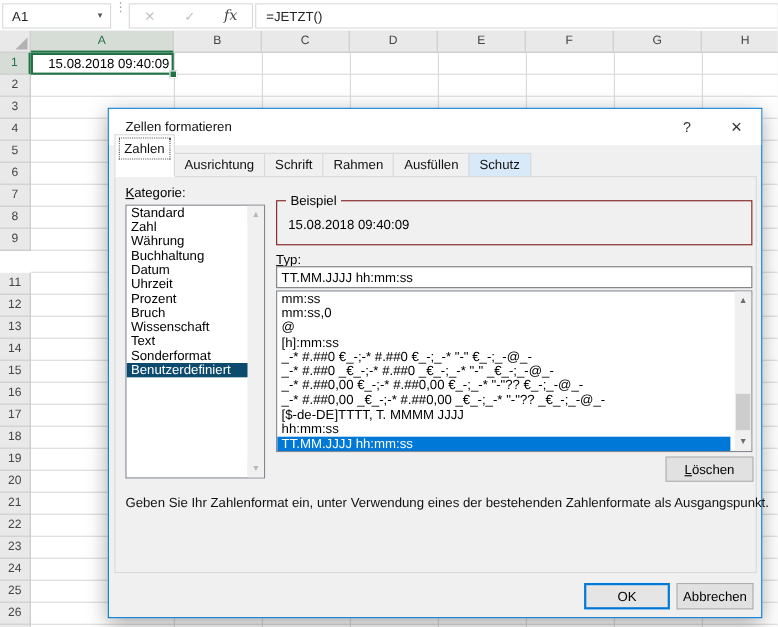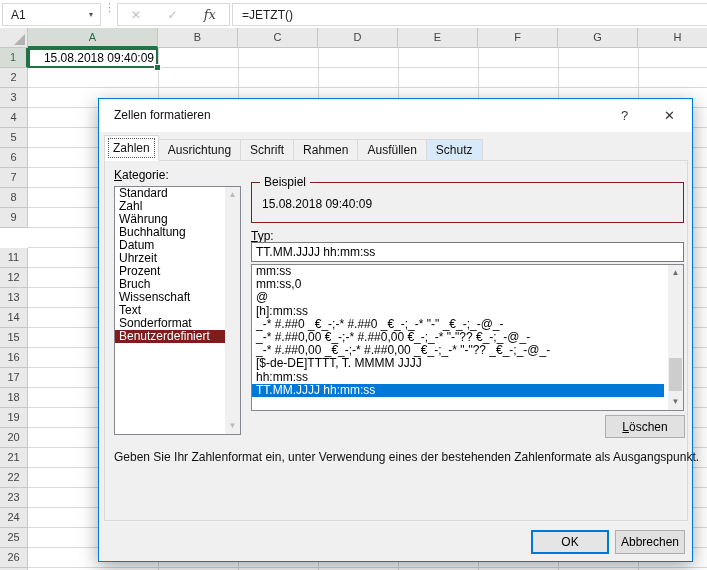--- a/index.html
+++ b/index.html
@@ -40,30 +40,30 @@
   #dialog{left:98px;top:98px;width:595px;height:464px;background:#f0f0f0;border:1px solid #0078d7;
           box-shadow:0 5px 18px rgba(0,0,0,.35);box-sizing:border-box;font-size:12px;color:#000;}
   #dlg-titlebar{left:0;top:0;width:100%;height:33px;background:#fff;}
   #dlg-title{left:15px;top:0;line-height:33px;font-size:12px;color:#111;}
   #dlg-sysbtns{position:absolute;right:0;top:0;height:32px;display:flex;}
   .sysbtn{width:45px;height:32px;display:flex;align-items:center;justify-content:center;color:#333;font-size:13px;}
   
   #tabs{left:5px;top:36px;height:26px;display:flex;align-items:flex-end;z-index:3;}
   .tab{height:22px;box-sizing:border-box;border:1px solid #d9d9d9;background:#f0f0f0;padding:0 9px;
        line-height:20px;font-size:12px;color:#111;margin-right:-1px;}
-  .tab.active{height:26px;background:#fff;border-bottom:1px solid #fff;line-height:24px;padding:0 3px;z-index:4;position:relative;}
+  .tab.active{height:39px;background:#fff;border-bottom:1px solid #fff;line-height:24px;padding:0 3px;z-index:4;position:relative;}
   .tab.hover{background:#d8eaf9;}
   .focus-rect{display:inline-block;border:1px dotted #555;padding:0 4px;line-height:18px;margin-top:2px;}
   #tab-panel{left:5px;top:61px;width:584px;height:361px;border:1px solid #d9d9d9;background:#f0f0f0;box-sizing:border-box;}
 
   
   #cat-label{left:15px;top:69px;}
   #cat-list{left:15px;top:87px;width:127px;height:249px;background:#fff;border:1px solid #828790;box-sizing:border-box;overflow:hidden;}
   .cat-item{height:13px;line-height:13px;padding-left:4px;font-size:12px;white-space:nowrap;}
-  .cat-item.sel{background:#7f1d1d;color:#fff;}
+  .cat-item.sel{background:#0c4a6e;color:#fff;}
   .sb{position:absolute;right:0;top:0;bottom:0;width:15px;background:#f0f0f0;}
   .sb-arrow{position:absolute;left:0;width:15px;height:16px;text-align:center;line-height:16px;font-size:8px;color:#6d6d6d;background:#f0f0f0;}
   .sb-arrow.pale{color:#b8b8b8;}
   .sb-thumb{position:absolute;left:1px;width:13px;background:#cdcdcd;}
 
   
   .groupbox{left:152px;top:83px;width:433px;height:41px;border:1px solid #7f1d1d;box-sizing:border-box;}
   .groupbox-label{position:absolute;left:8px;top:-8px;background:#f0f0f0;padding:0 4px;}
   #example-value{position:absolute;left:10px;top:14px;}
   #typ-label{left:152px;top:130px;}
@@ -224,20 +224,21 @@
 
   <span class="abs" id="typ-label"><u>T</u>yp:</span>
   <div class="abs" id="typ-input">TT.MM.JJJJ hh:mm:ss</div>
 
   <div class="abs" id="format-list">
     <div id="fmt-items">
         <div class="fmt-item">mm:ss</div>
         <div class="fmt-item">mm:ss,0</div>
         <div class="fmt-item">@</div>
         <div class="fmt-item">[h]:mm:ss</div>
+        <div class="fmt-item">_-* #.##0 €_-;-* #.##0 €_-;_-* "-" €_-;_-@_-</div>
         <div class="fmt-item">_-* #.##0 _€_-;-* #.##0 _€_-;_-* "-" _€_-;_-@_-</div>
         <div class="fmt-item">_-* #.##0,00 €_-;-* #.##0,00 €_-;_-* "-"?? €_-;_-@_-</div>
         <div class="fmt-item">_-* #.##0,00 _€_-;-* #.##0,00 _€_-;_-* "-"?? _€_-;_-@_-</div>
         <div class="fmt-item">[$-de-DE]TTTT, T. MMMM JJJJ</div>
         <div class="fmt-item">hh:mm:ss</div>
         <div class="fmt-item sel">TT.MM.JJJJ hh:mm:ss</div>
       </div>
     <div class="sb">
       <span class="sb-arrow" style="top:0;">▲</span>
       <span class="sb-thumb" style="top:93px;height:33px;"></span>

